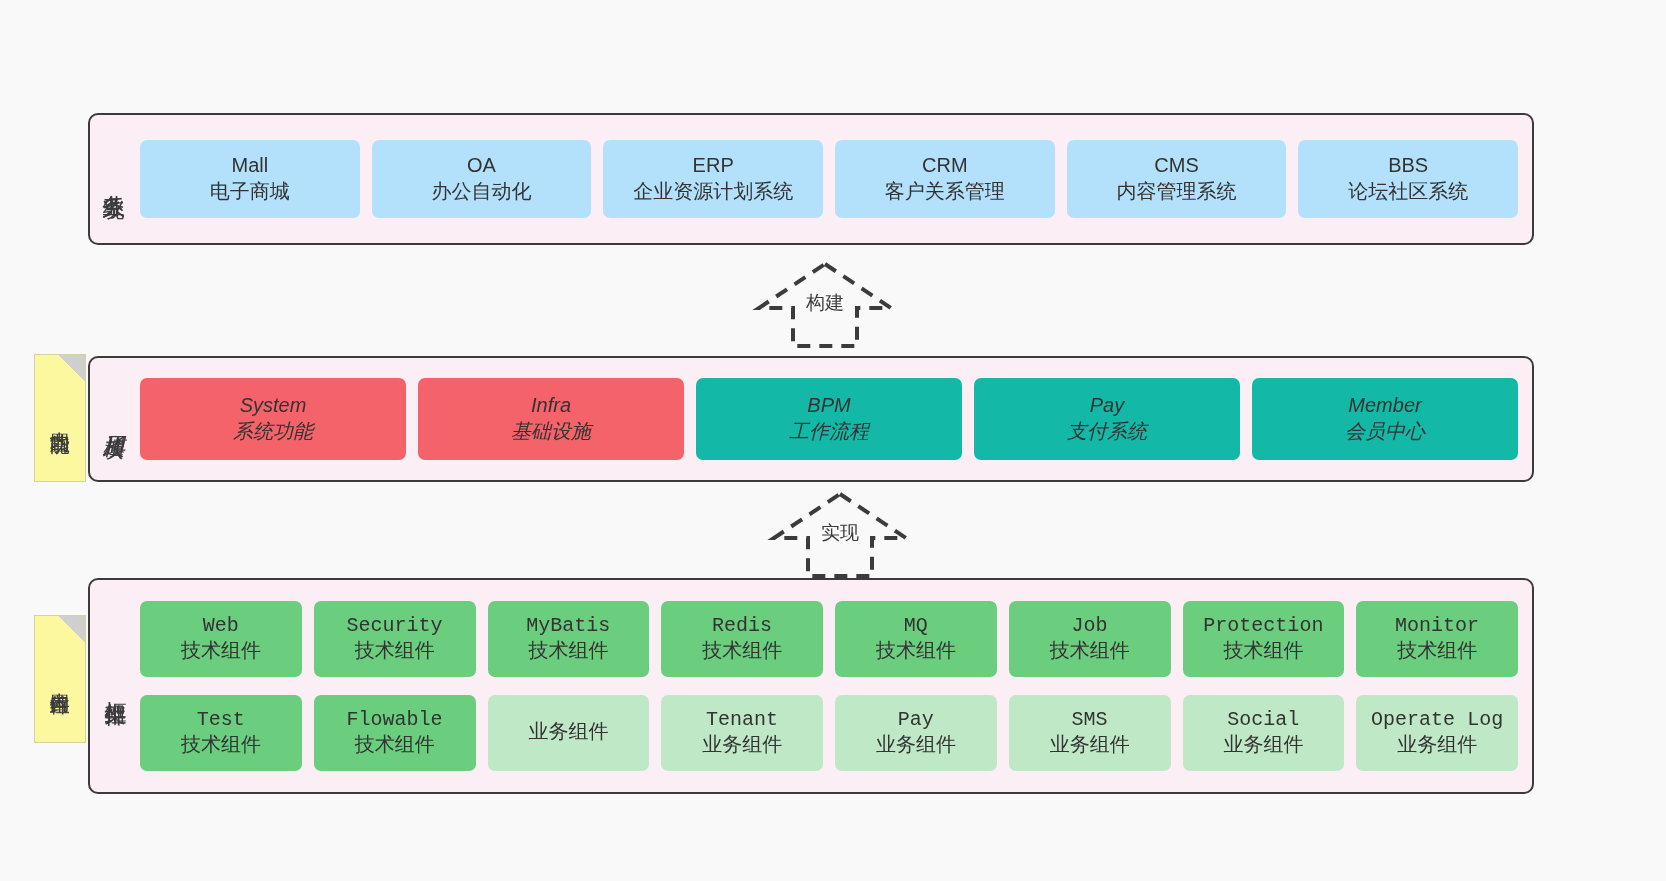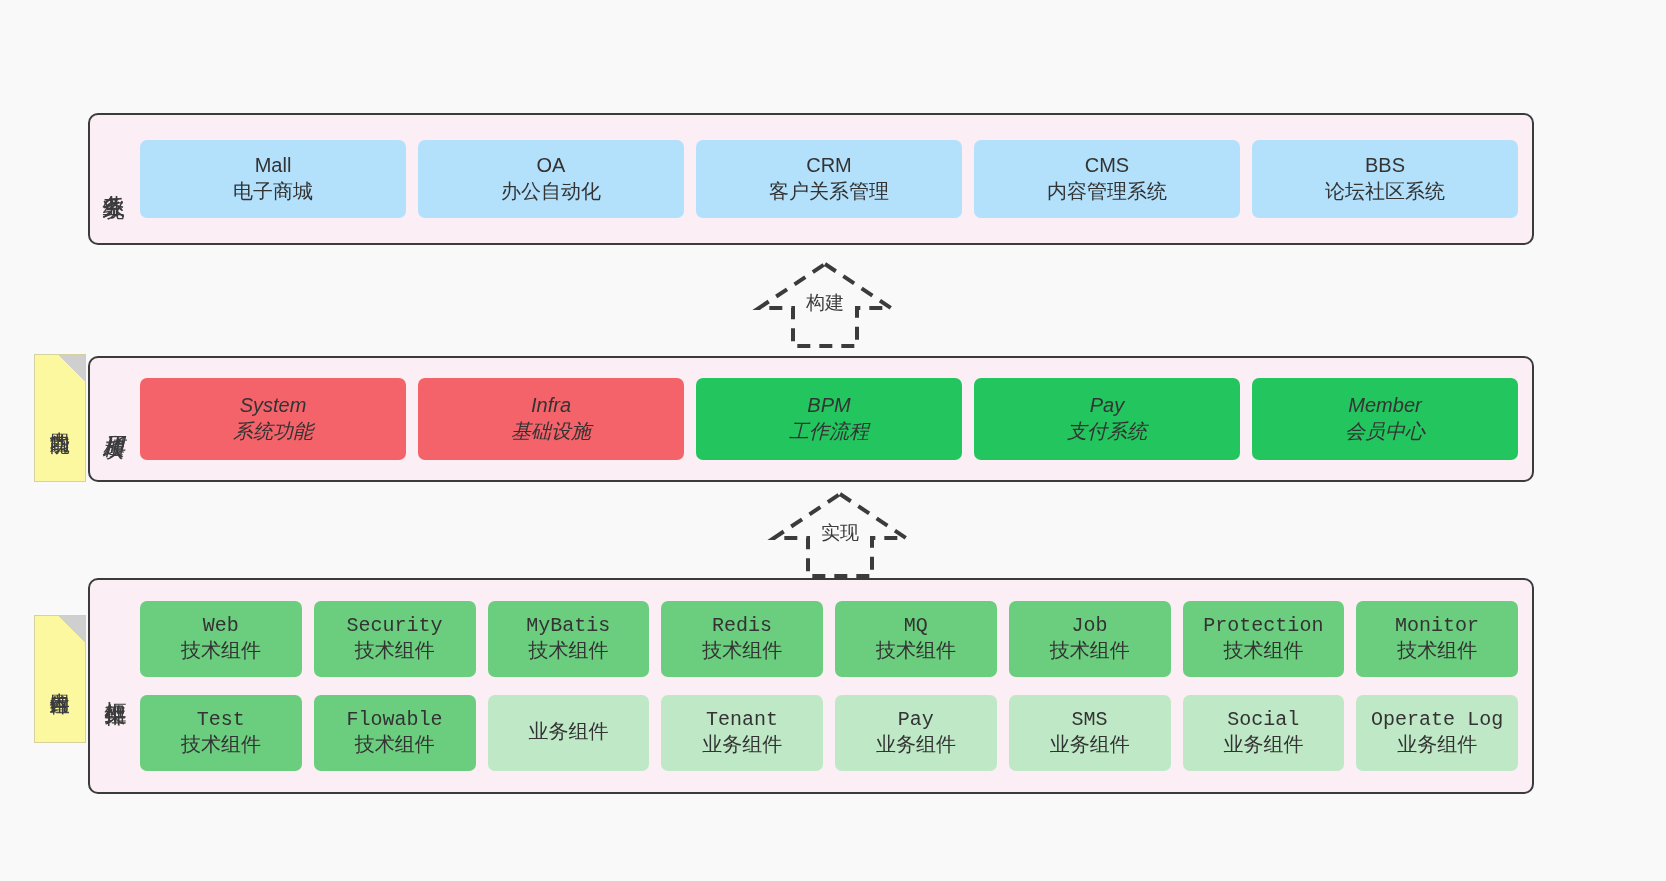--- a/index.html
+++ b/index.html
@@ -68,21 +68,21 @@
     line-height: 1.28;
     color: #333333;
     padding: 6px 4px;
     user-select: none;
   }
   .card .en { display: block; }
   .card .cn { display: block; }
 
   .card-blue   { background: #b3e0fb; height: 78px; }
   .card-red    { background: #f4636a; height: 82px; }
-  .card-pink   { background: #22c55e; height: 82px; text-align: center; }
+  .card-pink   { background: #14b8a6; height: 82px; text-align: center; }
   .card-green  { background: #6bcd7e; height: 76px; }
   .card-lgreen { background: #bfe8c6; height: 76px; }
 
   
   .note {
     position: absolute;
     box-sizing: border-box;
     background: #fcf8a0;
     border: 1px solid #d6d2a0;
     display: flex;
@@ -135,20 +135,24 @@
     <div class="row" id="business-row">
         <div class="card card-blue">
           <span class="en">Mall</span>
           <span class="cn">电子商城</span>
         </div>
         <div class="card card-blue">
           <span class="en">OA</span>
           <span class="cn">办公自动化</span>
         </div>
         <div class="card card-blue">
+          <span class="en">ERP</span>
+          <span class="cn">企业资源计划系统</span>
+        </div>
+        <div class="card card-blue">
           <span class="en">CRM</span>
           <span class="cn">客户关系管理</span>
         </div>
         <div class="card card-blue">
           <span class="en">CMS</span>
           <span class="cn">内容管理系统</span>
         </div>
         <div class="card card-blue">
           <span class="en">BBS</span>
           <span class="cn">论坛社区系统</span>

